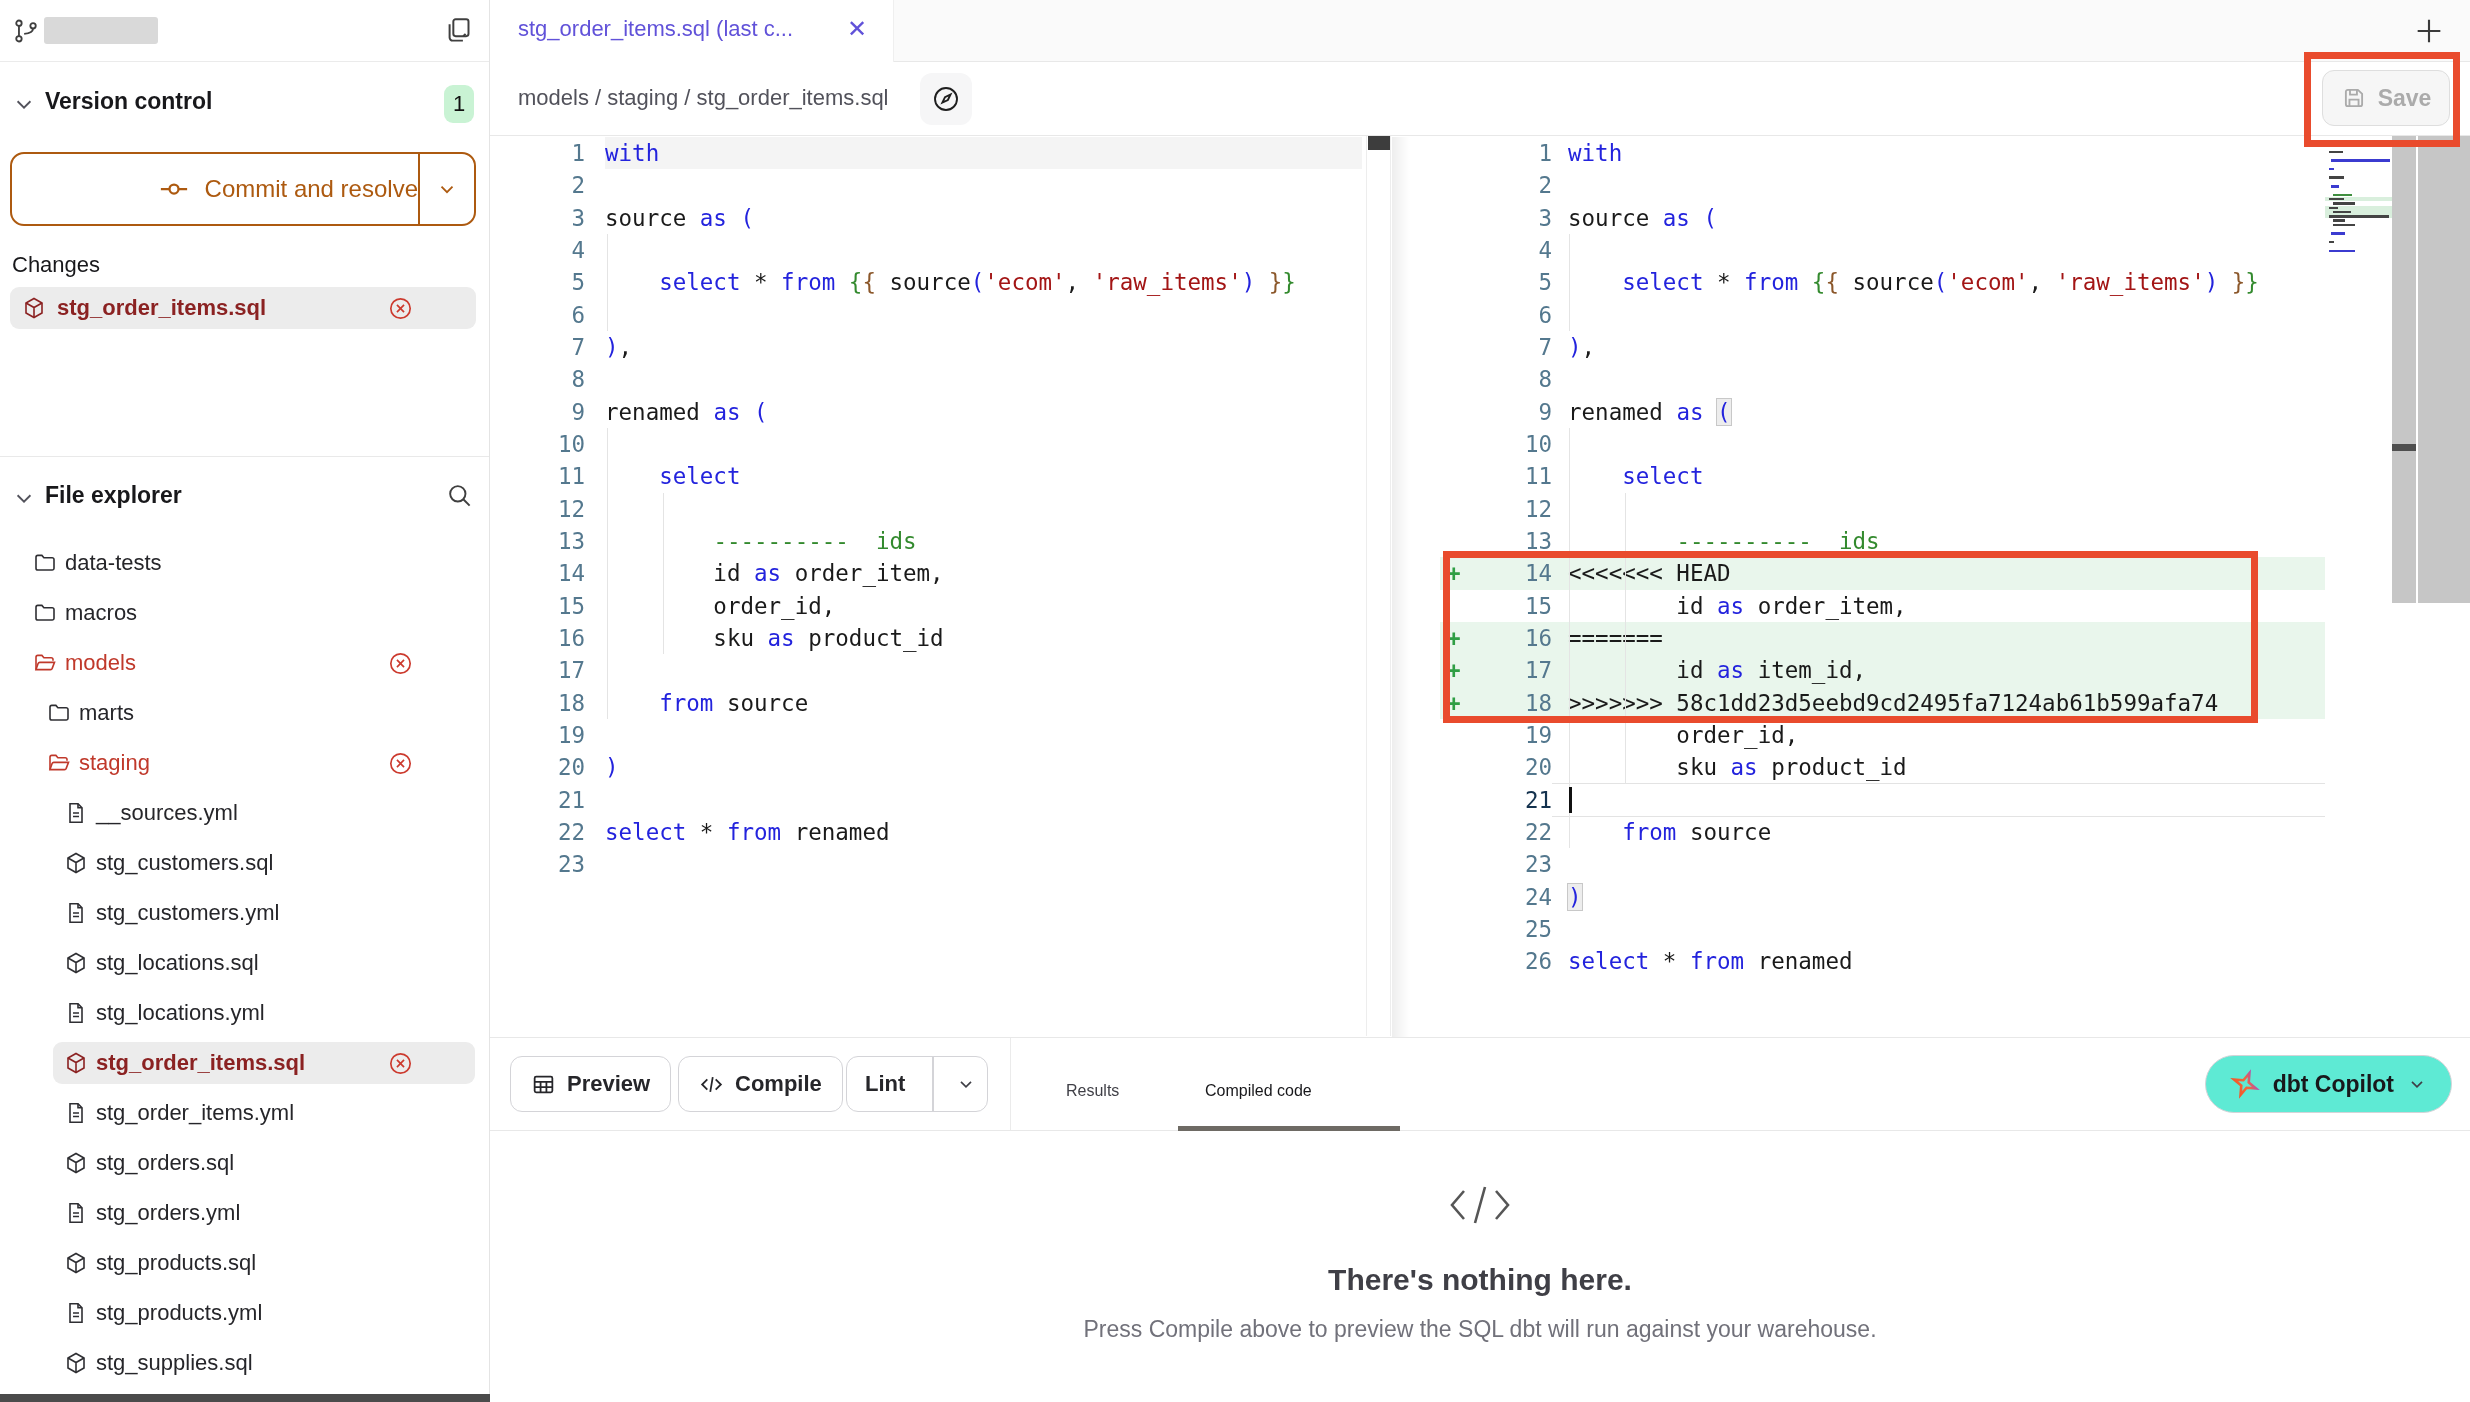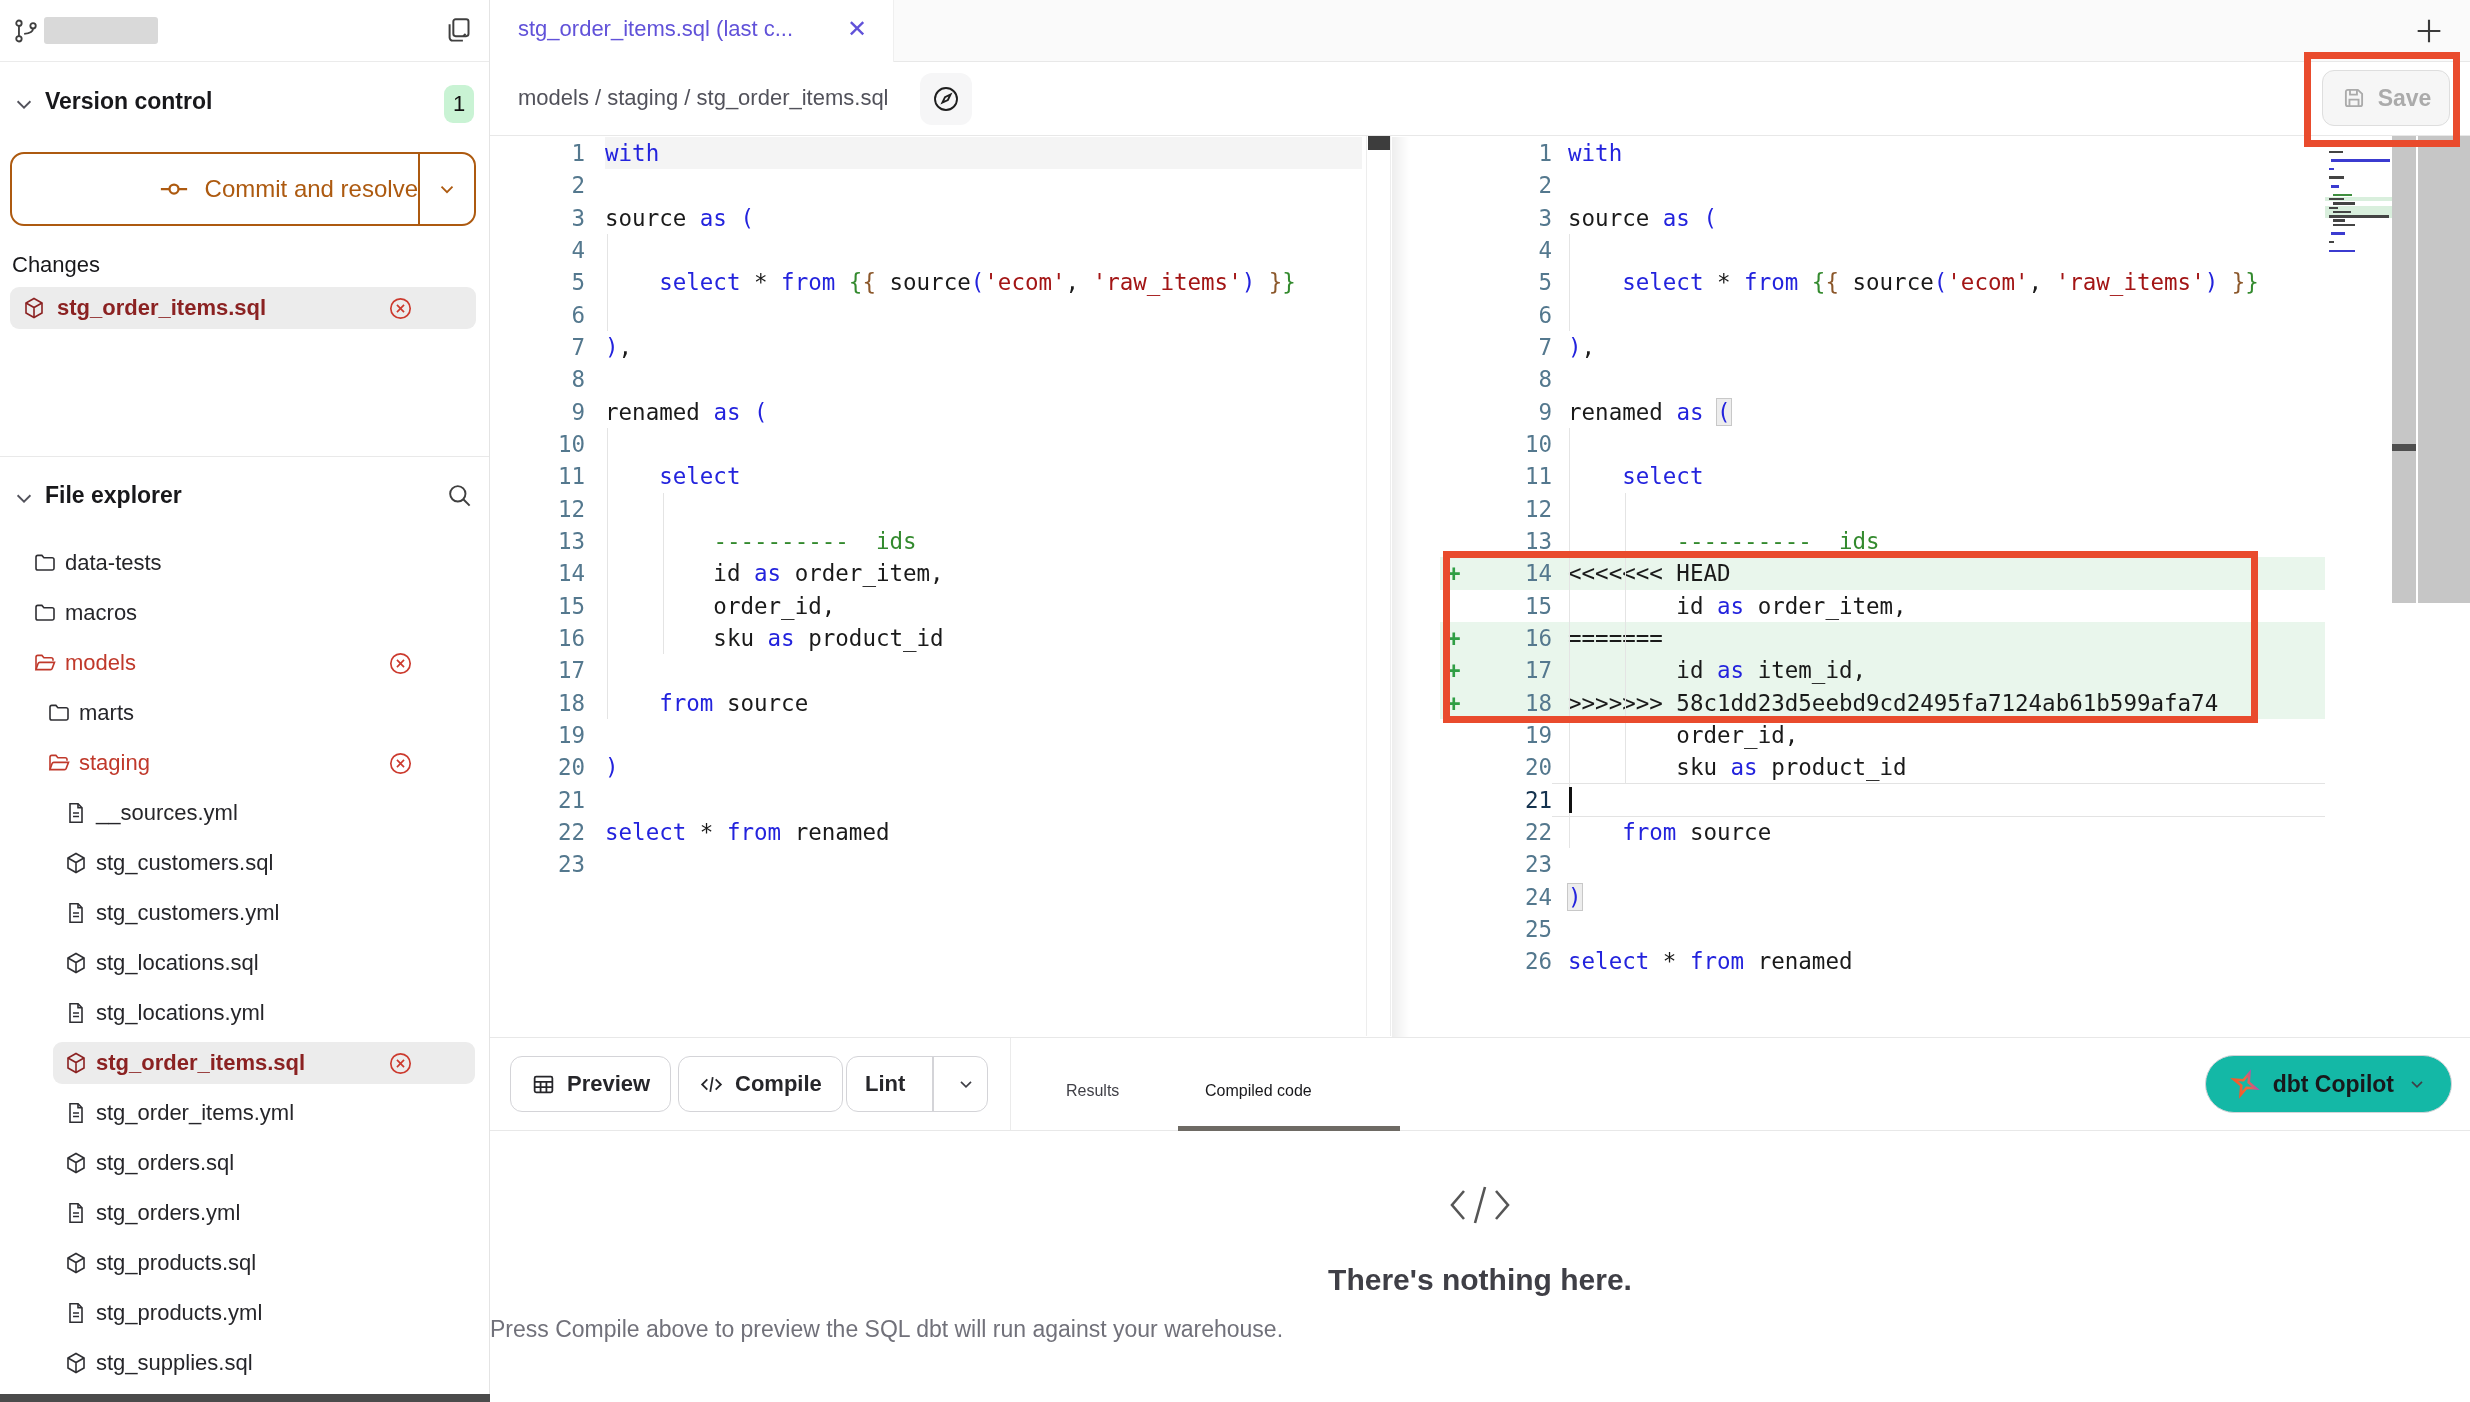--- a/index.html
+++ b/index.html
@@ -94,27 +94,27 @@
   .btn-preview{left:20px}.btn-compile{left:188px}
   .btn-lint{left:356px;padding:0}
   .btn-lint .lint-main{padding:0 16px 0 18px;display:flex;align-items:center;height:100%}
   .btn-lint .lint-sep{width:1.5px;height:100%;background:#d4d4d8}
   .btn-lint .lint-caret{width:42px;display:flex;align-items:center;justify-content:center;color:#3f3f46}
   .vdiv{position:absolute;left:520px;top:0;height:100%;border-left:1px solid #ebebeb}
   .rtab{position:absolute;top:44px;font-size:16px;cursor:pointer}
   .rtab-results{left:576px;color:#3f3f46}
   .rtab-compiled{left:715px;color:#18181b;font-weight:500}
   .rtab-underline{position:absolute;left:688px;top:88px;width:222px;height:5px;background:#6e6a64}
-  .copilot{position:absolute;right:18px;top:17px;height:58px;border:1.5px solid #d4d4d8;border-radius:29px;background:#14b8a6;
+  .copilot{position:absolute;right:18px;top:17px;height:58px;border:1.5px solid #d4d4d8;border-radius:29px;background:#5eead4;
     display:flex;align-items:center;gap:13px;padding:0 24px;font-size:23px;font-weight:600;color:#18181b;cursor:pointer}
   
   .empty{position:absolute;left:490px;top:1131px;right:0;bottom:0;background:#fff}
   .empty .eicon{position:absolute;left:50%;top:52px;transform:translateX(-50%);color:#565656}
   .empty .etitle{position:absolute;left:0;right:0;top:132px;text-align:center;font-size:30px;font-weight:600;color:#3f3f46}
-  .empty .esub{position:absolute;left:0;right:0;top:185px;font-size:23px;color:#71717a}
+  .empty .esub{position:absolute;left:0;right:0;top:185px;text-align:center;font-size:23px;color:#71717a}
 </style>
 </head>
 <body>
 
 <aside class="sidebar">
   <div class="sb-top">
     <span class="branch-icon">
       <svg viewBox="0 0 24 24" width="26" height="26" fill="none" stroke="currentColor" stroke-width="1.7">
         <circle cx="5.5" cy="4.8" r="2.5"></circle>
           <circle cx="5.5" cy="19.2" r="2.5"></circle>

